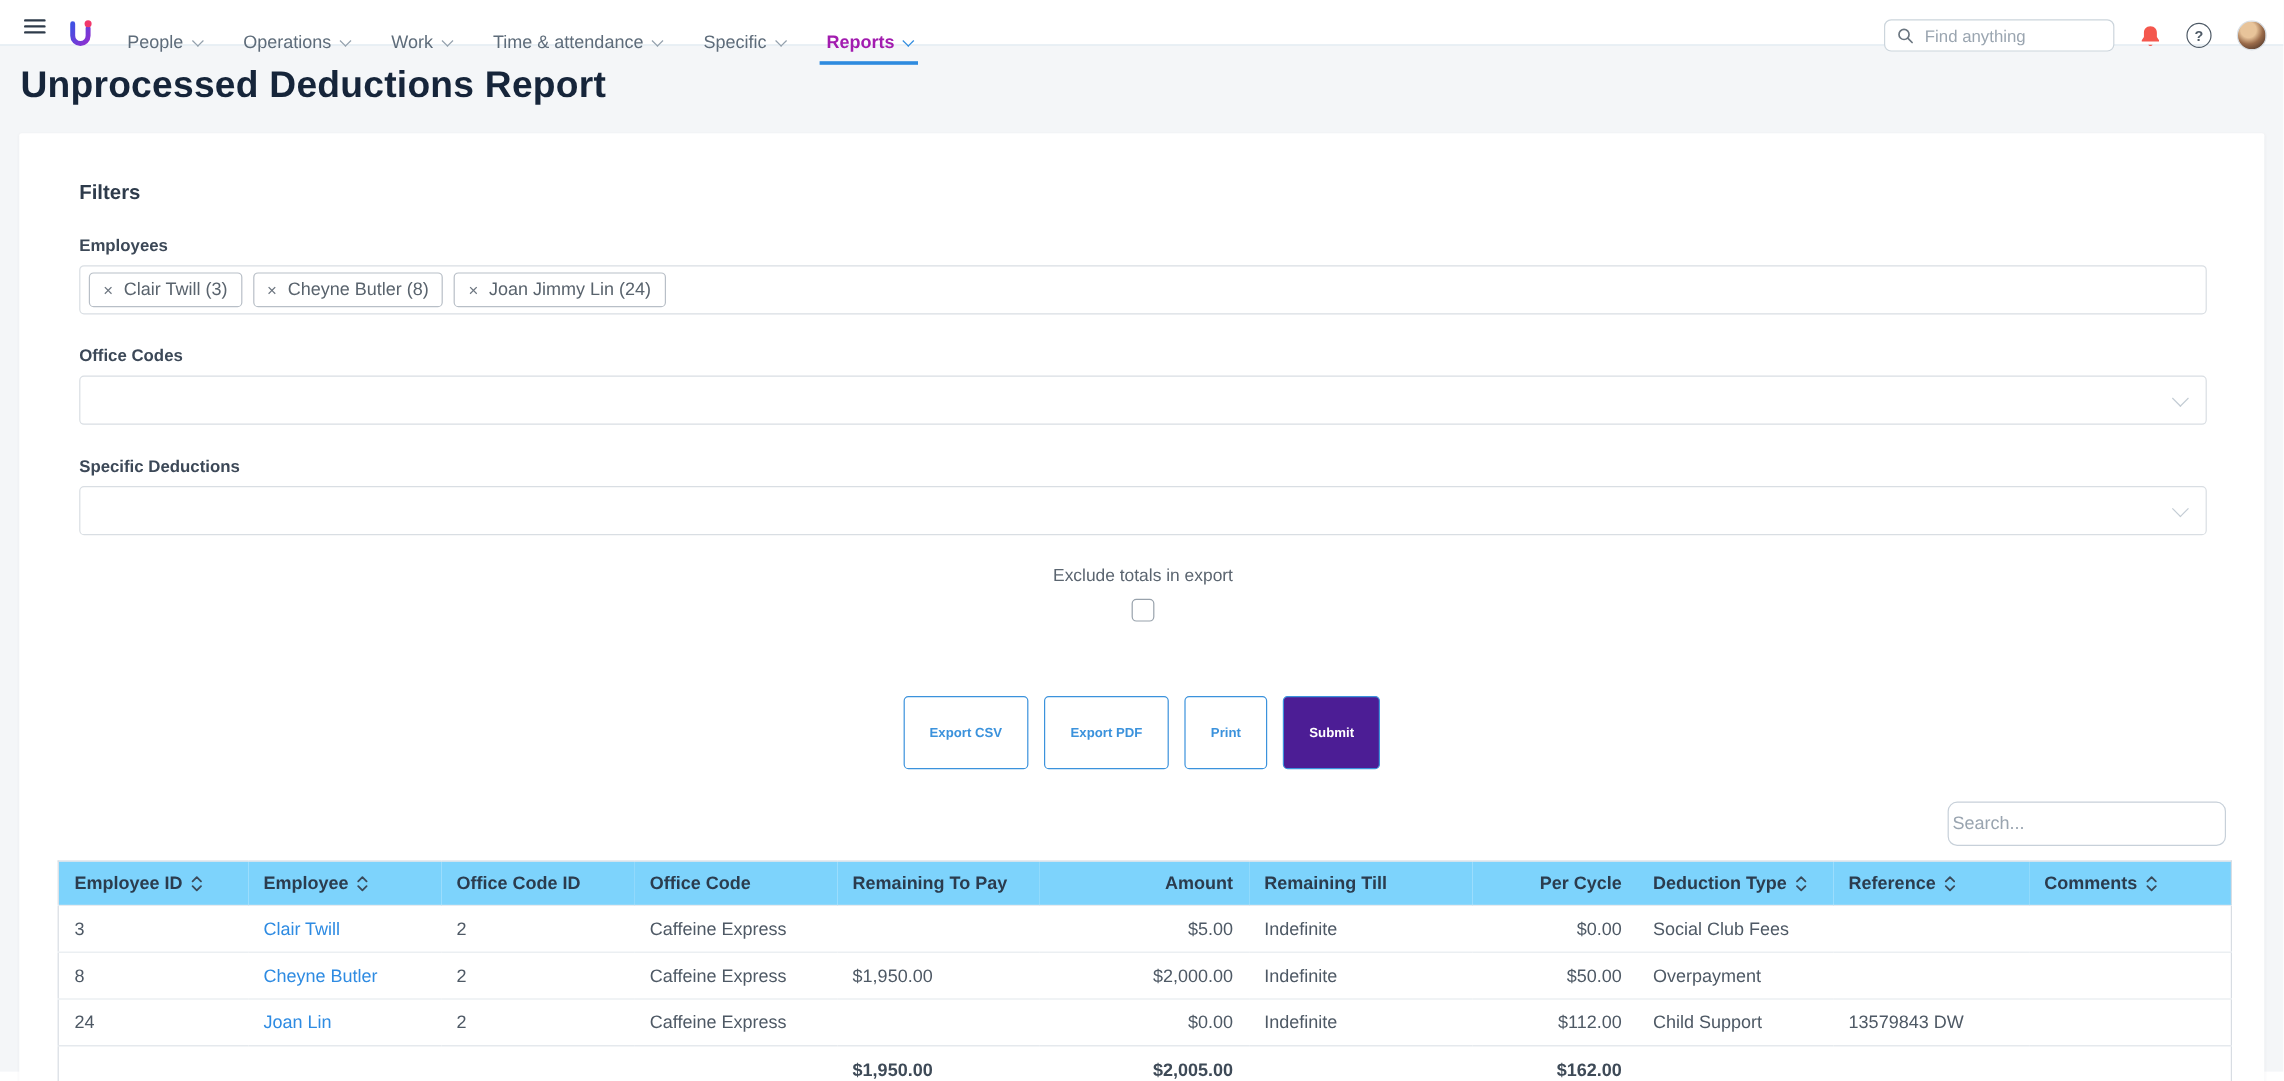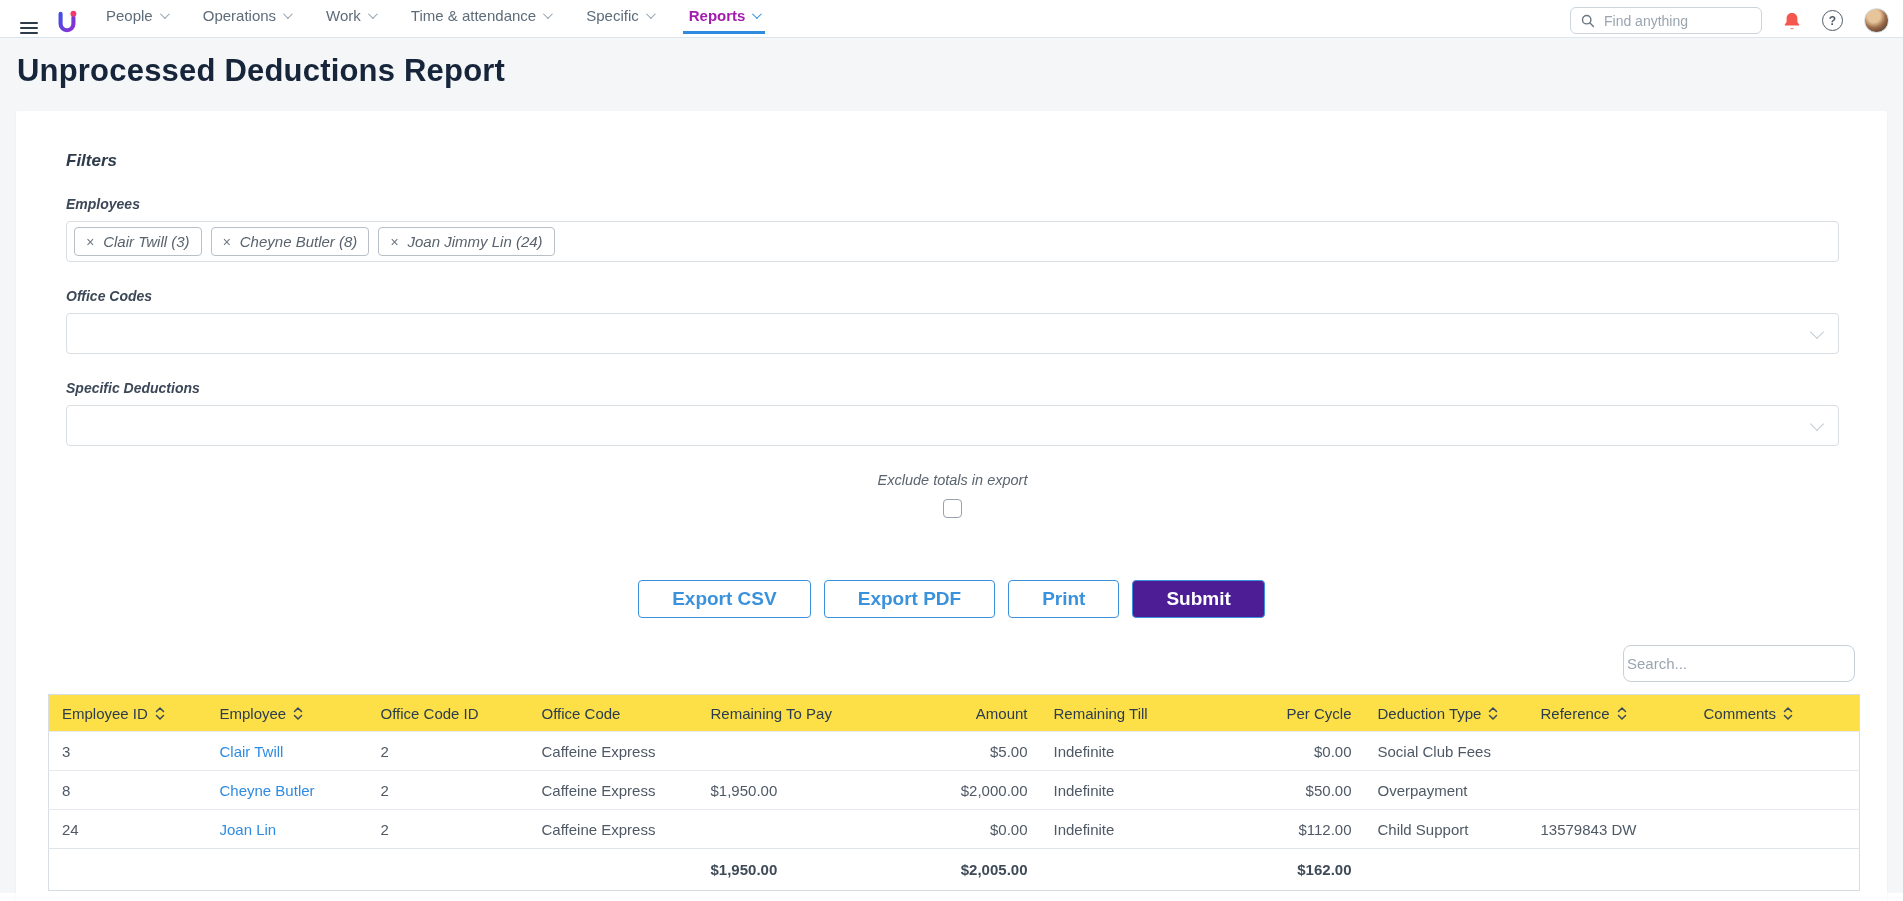--- a/index.html
+++ b/index.html
@@ -7,22 +7,22 @@
   body {
     width: 1903px; height: 901px;
     font-family: "Liberation Sans", sans-serif;
     color: #4e5965;
     overflow: hidden;
   }
   .app { background: #f4f6f8; height: 893px; }
 
   
   .topnav {
-    height: 38px; background: #fff; display: flex; align-items: flex-end;
-    padding: 3px 14px; border-bottom: 1px solid #dbe6ee; position: relative; z-index: 2;
+    height: 38px; background: #fff; display: flex; align-items: flex-start;
+    padding: 16px 14px; border-bottom: 1px solid #dbe6ee; position: relative; z-index: 2;
   }
   .hamburger { width: 18px; display: flex; flex-direction: column; gap: 3px; cursor: pointer; margin-left: 6px; }
   .hamburger span { height: 2px; background: #2e3b4a; border-radius: 1px; }
   .logo { margin: 0 20px 0 18px; display: flex; align-items: center; }
   .nav-items { display: flex; align-items: stretch; height: 38px; gap: 36px; margin-left: 8px; }
   .nav-item {
     display: flex; align-items: center; gap: 7px; font-size: 15px; color: #5e6c7a;
     cursor: pointer; position: relative; white-space: nowrap;
   }
   .chev { width: 7px; height: 7px; border-right: 1.6px solid #93a0ac; border-bottom: 1.6px solid #93a0ac;
@@ -52,21 +52,21 @@
   .page-title {
     font-size: 31px; font-weight: 800; color: #16253a; letter-spacing: 0.2px;
     padding: 15px 0 22px 17px;
   }
 
   
   .card {
     margin: 0 16px; background: #fff; border-radius: 2px;
     box-shadow: 0 1px 3px rgba(20,40,60,.05); padding: 40px 0 28px;
   }
-  .filters { padding: 0 48px 0 50px; font-style: italic; }
+  .filters { padding: 0 48px 0 50px; }
   .filters-heading { font-size: 17px; font-weight: bold; color: #2e3b4b; margin-bottom: 25px; }
   .field-label { font-size: 14px; font-weight: bold; color: #3c4857; margin-bottom: 9px; }
   .tagbox {
     border: 1px solid #d9dee3; border-radius: 4px; min-height: 41px; background: #fff;
     display: flex; align-items: center; gap: 9px; padding: 4px 7px; margin-bottom: 26px;
   }
   .tag {
     display: flex; align-items: center; gap: 9px; border: 1px solid #b8bfc7; border-radius: 4px;
     background: #fff; padding: 5px 11px; font-size: 15px; color: #59636d; cursor: default;
   }
@@ -78,39 +78,39 @@
   .selectbox .dd {
     position: absolute; right: 16px; top: 13px; width: 10px; height: 10px;
     border-right: 1.8px solid #c3ccd4; border-bottom: 1.8px solid #c3ccd4; transform: rotate(45deg);
   }
   .exclude-row { display: flex; align-items: center; gap: 11px; font-size: 14.5px; color: #5b6570; margin-top: 2px; flex-direction: column; }
   .checkbox { width: 19px; height: 19px; border: 1px solid #98a2ac; border-radius: 4px; background: #fff; cursor: pointer; }
 
   
   .actions { display: flex; justify-content: center; gap: 13px; margin-top: 62px; }
   .btn {
-    height: 38px; padding: 0 33px; border-radius: 4px; border: 1px solid #3b92dc;
-    background: #fff; color: #3b92dc; font-size: 19px; font-weight: bold;
+    height: 61px; padding: 0 21px; border-radius: 4px; border: 1px solid #3b92dc;
+    background: #fff; color: #3b92dc; font-size: 11px; font-weight: bold;
     font-family: "Liberation Sans", sans-serif; cursor: pointer;
   }
   .btn.primary { background: #4c1d95; color: #fff; }
 
   
   .search-row { display: flex; justify-content: flex-end; margin: 27px 32px 12px; }
   .search-input {
     width: 232px; height: 37px; border: 1px solid #c7d0d9; border-radius: 8px;
     padding: 0 3px; font-size: 15px; color: #3a4654; font-family: "Liberation Sans", sans-serif; outline: none;
   }
   .search-input::placeholder { color: #9aa5b0; }
 
   
   table { width: 1811px; margin: 0 32px; border-collapse: collapse; table-layout: fixed;
     border: 1px solid #d8dde3; font-size: 15px; }
   thead th {
-    background: #fde047; color: #2b3c4e; font-weight: 400; text-align: left;
+    background: #7dd3fc; color: #2b3c4e; font-weight: 700; text-align: left;
     padding: 9px 13px; white-space: nowrap; height: 37px;
   }
   th .th-inner { display: inline-flex; align-items: center; gap: 7px; cursor: pointer; }
   .sort-icon { display: inline-flex; }
   tbody td { padding: 10px 13px; border-top: 1px solid #e7ebef; color: #4e5965; height: 39px; white-space: nowrap; overflow: hidden; }
   td.right, th.right { text-align: right; }
   .emp-link { color: #2e8be2; cursor: pointer; text-decoration: none; }
   tfoot td { padding: 12px 13px; border-top: 1px solid #dfe4e9; font-weight: bold; color: #3e4a57; height: 42px; }
 
   

